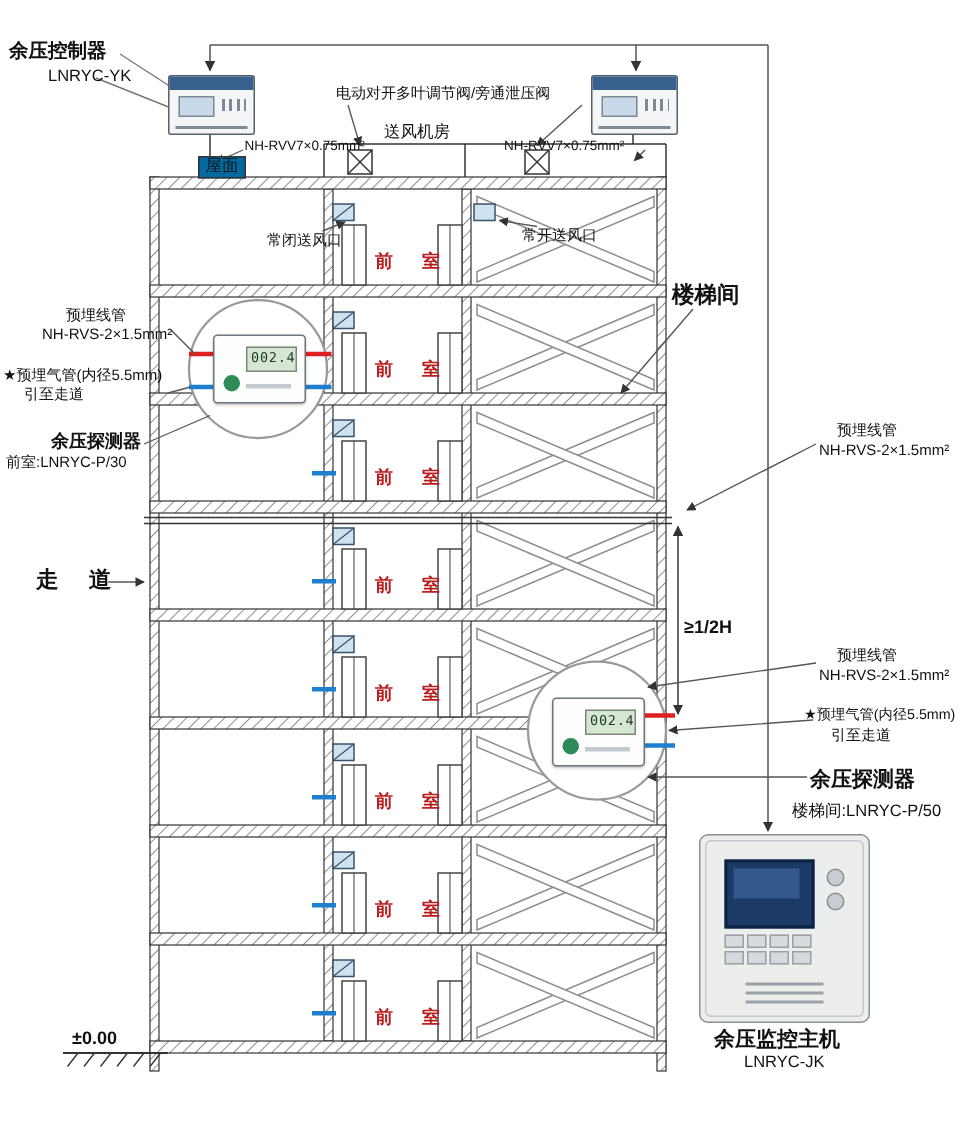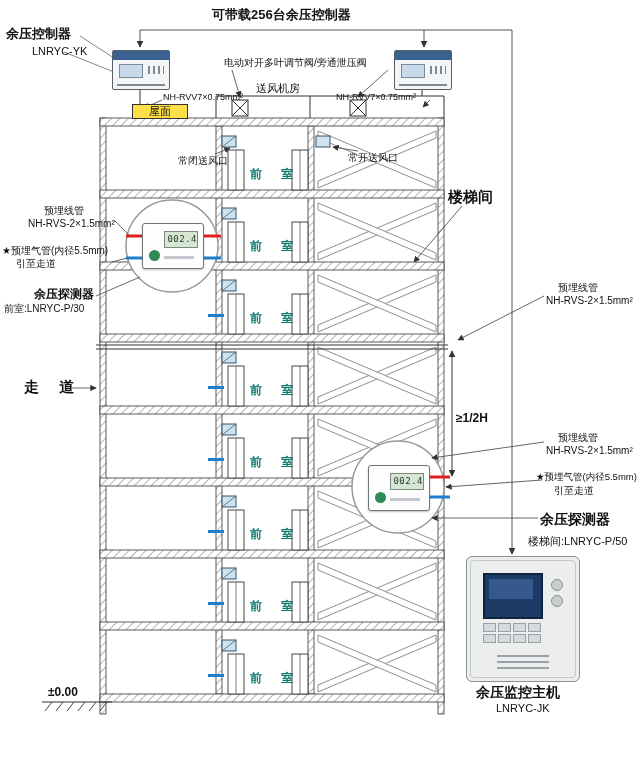--- a/index.html
+++ b/index.html
@@ -1,22 +1,22 @@
 <!DOCTYPE html>
 <html><head>
 <meta charset="utf-8">
 <style>
   html,body{margin:0;padding:0;background:#fff;}
   #canvas{position:relative;width:640px;height:757px;background:#fff;overflow:hidden;
           font-family:"Liberation Sans","DejaVu Sans",sans-serif;color:#111;}
   svg{position:absolute;left:0;top:0;}
   .lbl{position:absolute;white-space:nowrap;line-height:1.15;color:#111;}
   .b{font-weight:700;}
-  .boxed{border:1px solid #333;background:#fde047;padding:0 16px;}
-  .room{letter-spacing:8px;font-weight:600;color:#0f766e;}
+  .boxed{border:1px solid #333;background:#0369a1;padding:0 4px;}
+  .room{letter-spacing:8px;font-weight:600;color:#b91c1c;}
   
   .ctrl{position:absolute;width:56px;height:38px;background:#f4f5f6;border:1px solid #55606b;border-radius:2px;}
   .ctrl .band{position:absolute;left:0;top:0;right:0;height:9px;background:#38618f;}
   .ctrl .disp{position:absolute;left:6px;top:13px;width:22px;height:12px;background:#c8d9ea;border:1px solid #7d8a96;}
   .ctrl .dots{position:absolute;right:5px;top:15px;width:16px;height:8px;background:
       repeating-linear-gradient(90deg,#7d8a96 0 2px,transparent 2px 5px);}
   .ctrl .foot{position:absolute;left:4px;right:4px;bottom:3px;height:2px;background:#7d8a96;}
   .det{position:absolute;width:60px;height:44px;background:#fdfdfd;border:1.2px solid #6d757d;border-radius:3px;box-shadow:0 1px 2px rgba(0,0,0,.25);}
   .det .lcd{position:absolute;right:5px;top:7px;width:32px;height:15px;background:#d7e6d2;border:1px solid #7a8a7a;
             font-family:"DejaVu Sans Mono",monospace;font-size:9px;color:#1c3a2a;text-align:right;line-height:14px;letter-spacing:.5px;}
@@ -167,21 +167,20 @@
       <line x1="42" y1="702" x2="112" y2="702"></line>
       <line x1="52" y1="702" x2="45" y2="711" stroke-width="0.9"></line>
       <line x1="63" y1="702" x2="56" y2="711" stroke-width="0.9"></line>
       <line x1="74" y1="702" x2="67" y2="711" stroke-width="0.9"></line>
       <line x1="85" y1="702" x2="78" y2="711" stroke-width="0.9"></line>
       <line x1="96" y1="702" x2="89" y2="711" stroke-width="0.9"></line>
       <line x1="107" y1="702" x2="100" y2="711" stroke-width="0.9"></line>
     </g>
   </svg>
 
-  <div class="lbl b" style="left:212px;top:8px;font-size:13px;">可带载256台余压控制器</div>
 
   <div class="lbl b" style="left:6px;top:27px;font-size:13px;">余压控制器</div>
   <div class="lbl" style="left:8px;top:45px;font-size:11px;margin-left:24px;">LNRYC-YK</div>
 
   <div class="lbl" style="left:224px;top:57px;font-size:10px;">电动对开多叶调节阀/旁通泄压阀</div>
   <div class="lbl" style="left:256px;top:82px;font-size:11px;">送风机房</div>
   <div class="lbl" style="left:163px;top:92px;font-size:9px;">NH-RVV7×0.75mm²</div>
   <div class="lbl" style="left:336px;top:92px;font-size:9px;">NH-RVV7×0.75mm²</div>
   <div class="lbl boxed" style="left:132px;top:104px;font-size:11px;">屋面</div>
   <div class="lbl" style="left:178px;top:155px;font-size:10px;">常闭送风口</div>

